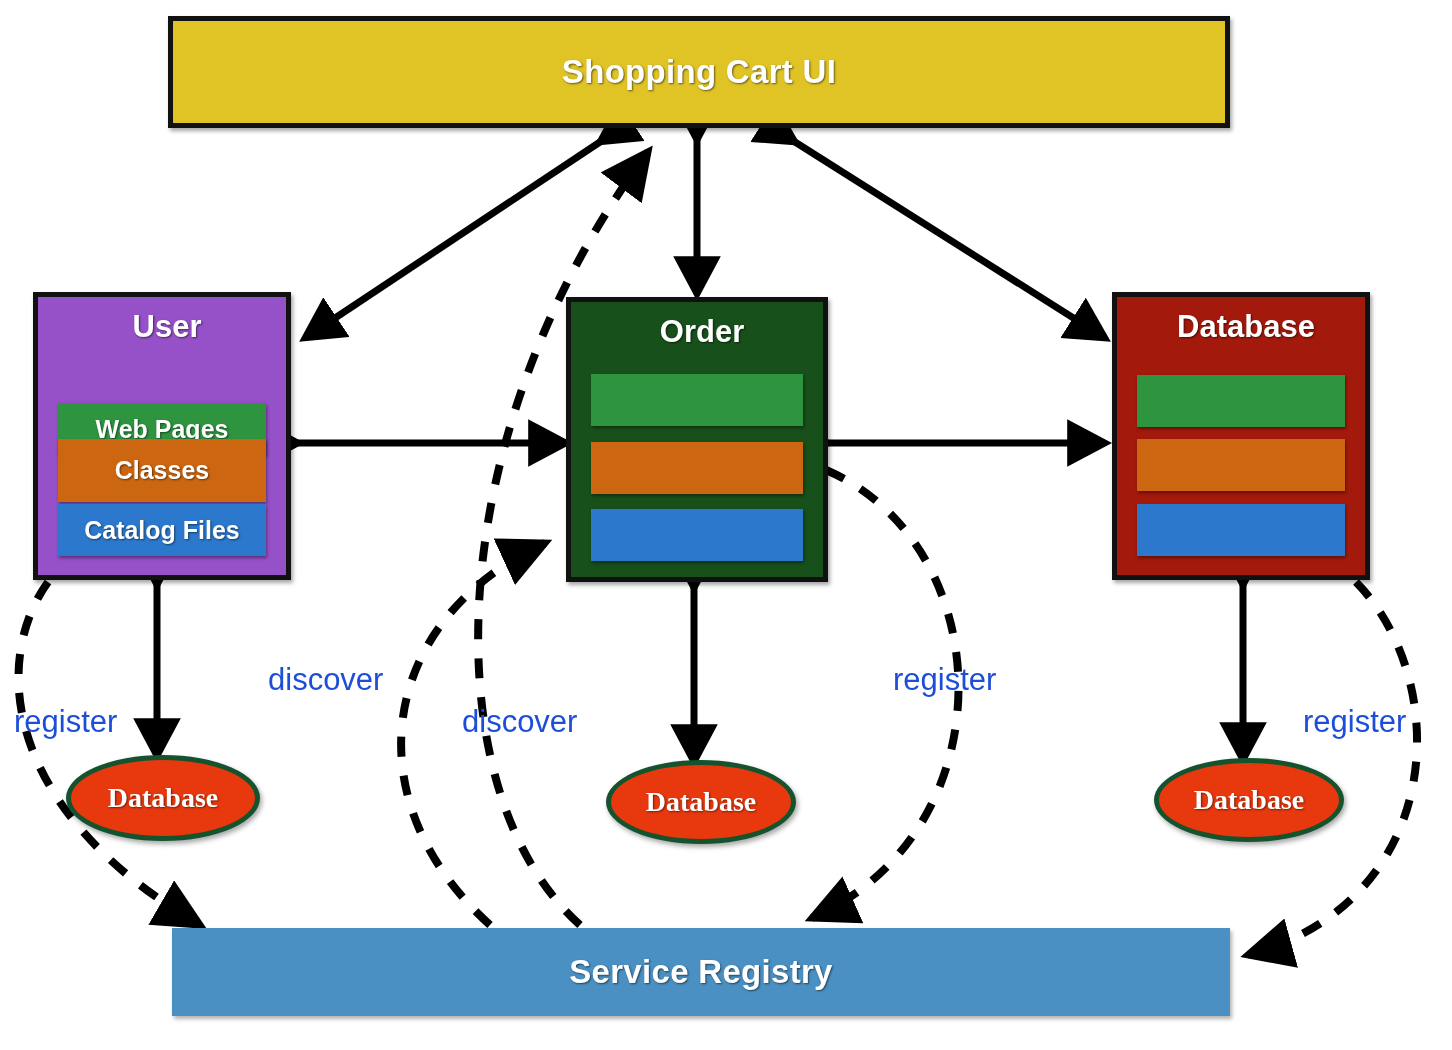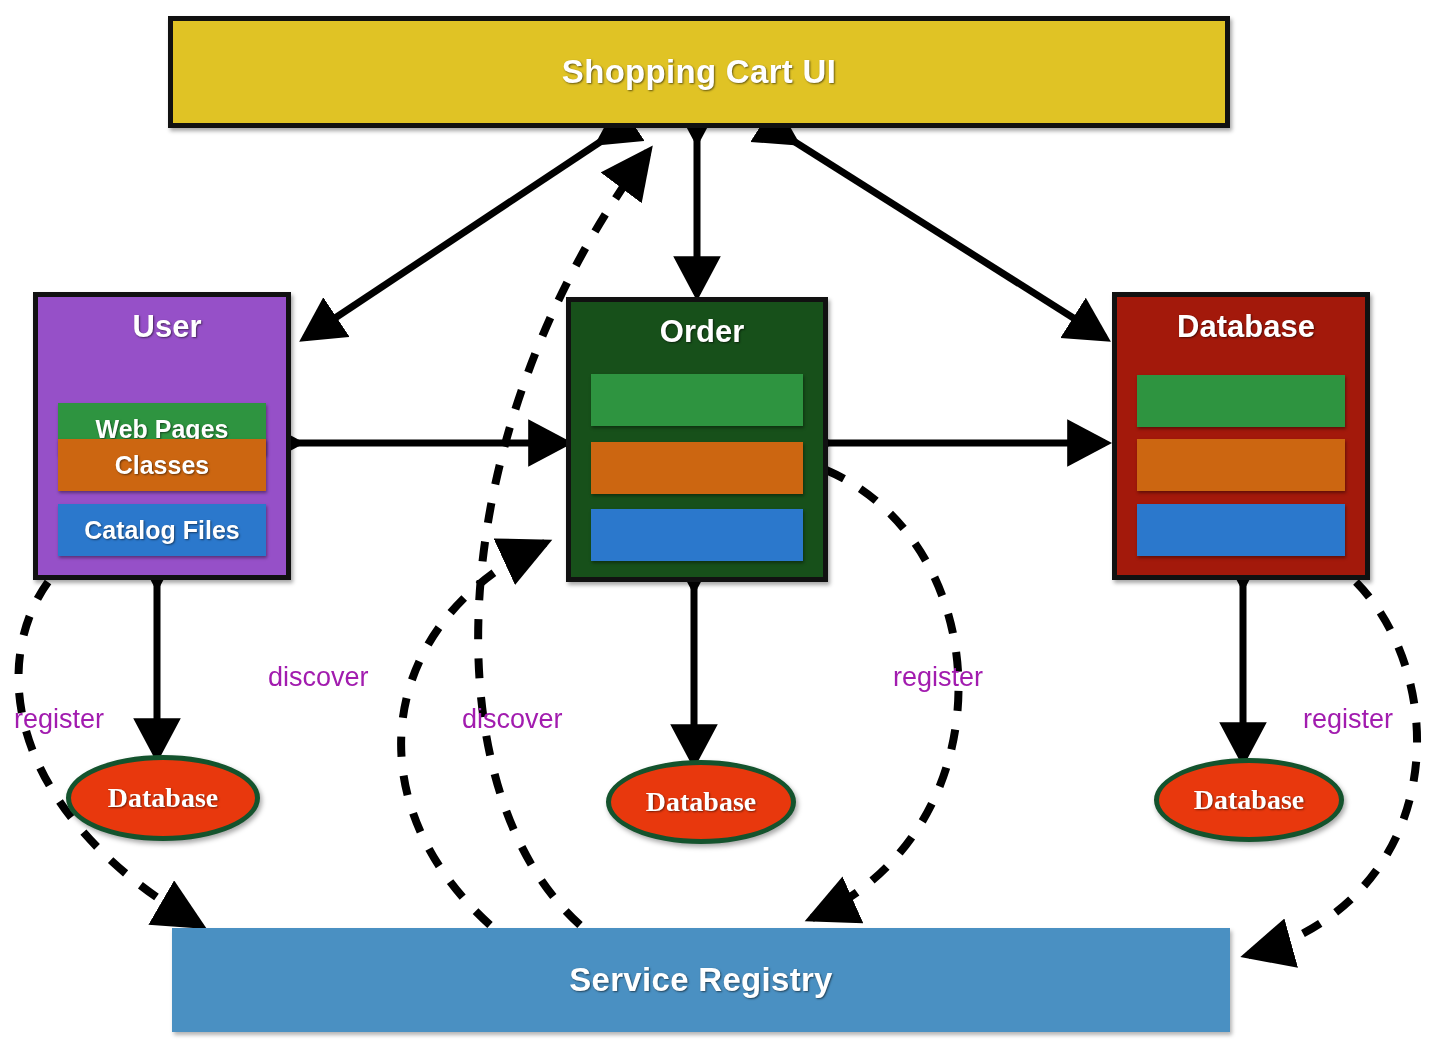--- a/index.html
+++ b/index.html
@@ -81,23 +81,23 @@
   }
   .db-label {
     color: #ffffff;
     font-family: "Liberation Serif", serif;
     font-weight: bold;
     font-size: 28px;
     text-shadow: 1px 1px 2px rgba(0,0,0,0.5);
   }
   .edge-label {
     position: absolute;
-    color: #a21caf;
+    color: #1d4ed8;
     font-family: "Liberation Sans", sans-serif;
-    font-size: 27px;
+    font-size: 31px;
     white-space: nowrap;
   }
 </style>
 </head>
 <body>
 
 <div id="canvas">
 
   <svg id="edges" viewBox="0 0 1452 1050" xmlns="http://www.w3.org/2000/svg">
     <defs>
@@ -164,21 +164,21 @@
 
   <div class="node banner" style="left:168px; top:16px; width:1062px; height:112px; background:#E0C325;">
     <span class="banner-label">Shopping Cart UI</span>
   </div>
 
   <div class="node" style="left:33px; top:292px; width:258px; height:288px; background:#9650C8;">
     <div class="service-title">User</div>
     <div class="layer" style="top:78px; height:52px; background:#2E9440;margin-top:28px;">
       <span class="layer-label">Web Pages</span>
     </div>
-    <div class="layer" style="top:142px; height:52px; background:#CC6611;">
+    <div class="layer" style="top:142px; height:63px; background:#CC6611;">
       <span class="layer-label">Classes</span>
     </div>
     <div class="layer" style="top:207px; height:52px; background:#2B78CC;">
       <span class="layer-label">Catalog Files</span>
     </div>
   </div>
 
   <div class="node" style="left:566px; top:297px; width:262px; height:285px; background:#17501A;padding-left:22px;">
     <div class="service-title">Order</div>
     <div class="layer" style="top:72px; height:52px; background:#2E9440;">
@@ -210,21 +210,21 @@
   </div>
 
   <div class="db" style="left:606px; top:760px; width:180px; height:74px; background:#E8380D;">
     <span class="db-label">Database</span>
   </div>
 
   <div class="db" style="left:1154px; top:758px; width:180px; height:74px; background:#E8380D;">
     <span class="db-label">Database</span>
   </div>
 
-  <div style="position:absolute; left:172px; top:928px; width:1058px; height:104px;
+  <div style="position:absolute; left:172px; top:928px; width:1058px; height:88px;
               background:#4A90C2; display:flex; align-items:center; justify-content:center;
               box-shadow:2px 3px 4px rgba(0,0,0,0.3);">
     <span class="banner-label">Service Registry</span>
   </div>
 
   <div class="edge-label" style="left:14px; top:704px;">register</div>
 
   <div class="edge-label" style="left:268px; top:662px;">discover</div>
 
   <div class="edge-label" style="left:462px; top:704px;">discover</div>

